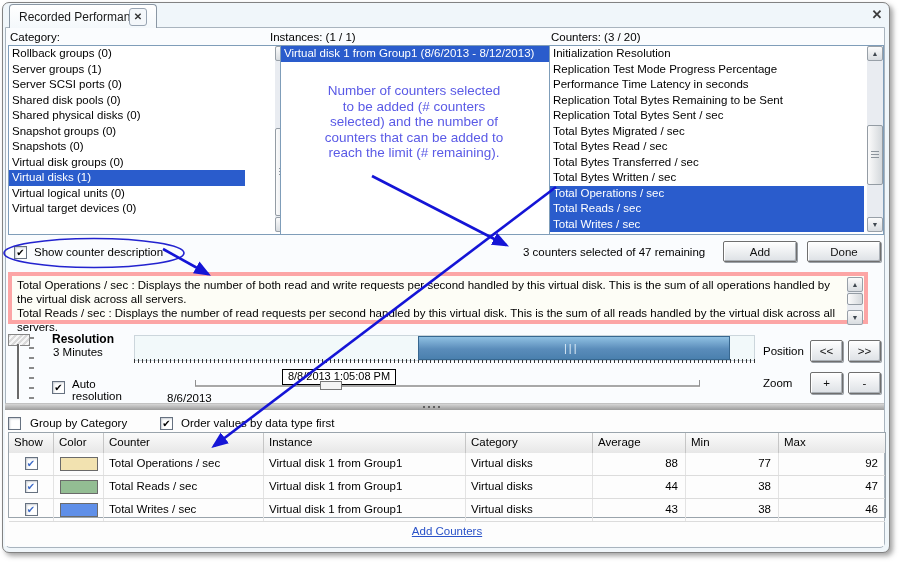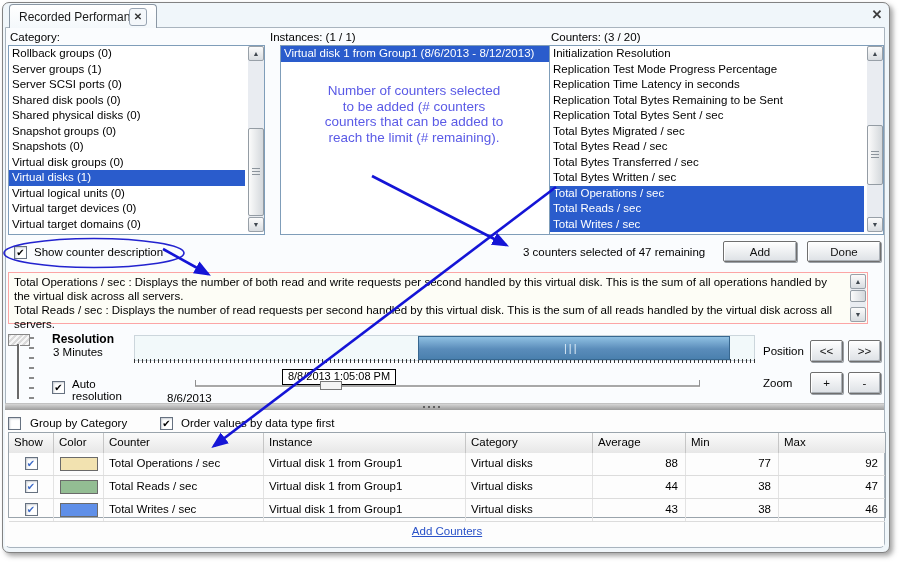--- a/index.html
+++ b/index.html
@@ -59,61 +59,61 @@
 <div class="abs window"></div>
 <div class="abs panel"></div>
 
 <div class="abs tab">
   <div class="abs tab-title">Recorded Performance</div>
   <div class="abs tab-x">✕</div>
 </div>
 <div class="abs win-x">✕</div>
 
 <div class="abs lbl" style="left:10px;top:31px;">Category:</div>
-<div class="abs listbox" style="left:8px;top:45px;width:255px;height:188px;">
+<div class="abs listbox" style="left:8px;top:45px;width:255px;height:188px;padding-left:27px;">
   <div class="items" style="width:236px;">
     <div class="li">Rollback groups (0)</div>
     <div class="li">Server groups (1)</div>
     <div class="li">Server SCSI ports (0)</div>
     <div class="li">Shared disk pools (0)</div>
     <div class="li">Shared physical disks (0)</div>
     <div class="li">Snapshot groups (0)</div>
     <div class="li">Snapshots (0)</div>
     <div class="li">Virtual disk groups (0)</div>
     <div class="li sel">Virtual disks (1)</div>
     <div class="li">Virtual logical units (0)</div>
     <div class="li">Virtual target devices (0)</div>
-    <div class="li">Virtual target domains (0)</div>
   </div>
   <div class="sb" style="right:0;top:0;width:16px;height:186px;">
     <div class="sb-btn" style="top:0;">▲</div>
     <div class="sb-thumb" style="top:82px;height:88px;">
         <div class="grip"></div>
       </div>
     <div class="sb-btn" style="bottom:0;">▼</div>
   </div>
 </div>
 
 <div class="abs lbl" style="left:270px;top:31px;">Instances: (1 / 1)</div>
 <div class="abs listbox" style="left:280px;top:45px;width:268px;height:188px;">
   <div class="li sel" style="width:100%;box-sizing:border-box;">Virtual disk 1 from Group1 (8/6/2013 - 8/12/2013)</div>
   <div class="abs annotation" style="left:8px;top:37px;width:250px;">
     <div>Number of counters selected</div>
     <div>to be added (# counters</div>
+    <div>selected) and the number of</div>
     <div>counters that can be added to</div>
     <div>reach the limit (# remaining).</div>
   </div>
 </div>
 
 <div class="abs lbl" style="left:551px;top:31px;">Counters: (3 / 20)</div>
 <div class="abs listbox" style="left:549px;top:45px;width:333px;height:188px;">
   <div class="items" style="width:314px;">
     <div class="li">Initialization Resolution</div>
     <div class="li">Replication Test Mode Progress Percentage</div>
-    <div class="li">Replication Time Latency in seconds</div>
+    <div class="li">Performance Time Latency in seconds</div>
     <div class="li">Replication Total Bytes Remaining to be Sent</div>
     <div class="li">Replication Total Bytes Sent / sec</div>
     <div class="li">Total Bytes Migrated / sec</div>
     <div class="li">Total Bytes Read / sec</div>
     <div class="li">Total Bytes Transferred / sec</div>
     <div class="li">Total Bytes Written / sec</div>
     <div class="li sel">Total Operations / sec</div>
     <div class="li sel">Total Reads / sec</div>
     <div class="li sel">Total Writes / sec</div>
   </div>
@@ -125,21 +125,21 @@
     <div class="sb-btn" style="bottom:0;">▼</div>
   </div>
 </div>
 
 <div class="abs chk" style="left:14px;top:246px;">✔</div>
 <div class="abs lbl" style="left:34px;top:246px;">Show counter description</div>
 <div class="abs lbl" style="left:523px;top:246px;">3 counters selected of 47 remaining</div>
 <div class="abs btn" style="left:723px;top:241px;width:74px;height:21px;line-height:20px;">Add</div>
 <div class="abs btn" style="left:807px;top:241px;width:74px;height:21px;line-height:20px;">Done</div>
 
-<div class="abs" style="left:8px;top:272px;width:860px;height:52px;background:#fdfdf6;border:1px solid #fca5a5;box-sizing:border-box;">
+<div class="abs" style="left:8px;top:272px;width:860px;height:52px;background:#fdfdf6;border:4px solid #fca5a5;box-sizing:border-box;">
   <div class="desc" style="padding:2px 24px 0 5px;">
     <div>Total Operations / sec : Displays the number of both read and write requests per second handled by this virtual disk. This is the sum of all operations handled by the virtual disk across all servers.</div>
     <div>Total Reads / sec : Displays the number of read requests per second handled by this virtual disk. This is the sum of all reads handled by the virtual disk across all servers.</div>
   </div>
   <div class="sb" style="right:1px;top:1px;width:16px;height:48px;">
     <div class="sb-btn" style="top:0;">▲</div>
     <div class="sb-thumb" style="top:16px;height:12px;"></div>
     <div class="sb-btn" style="bottom:0;">▼</div>
   </div>
 </div>

